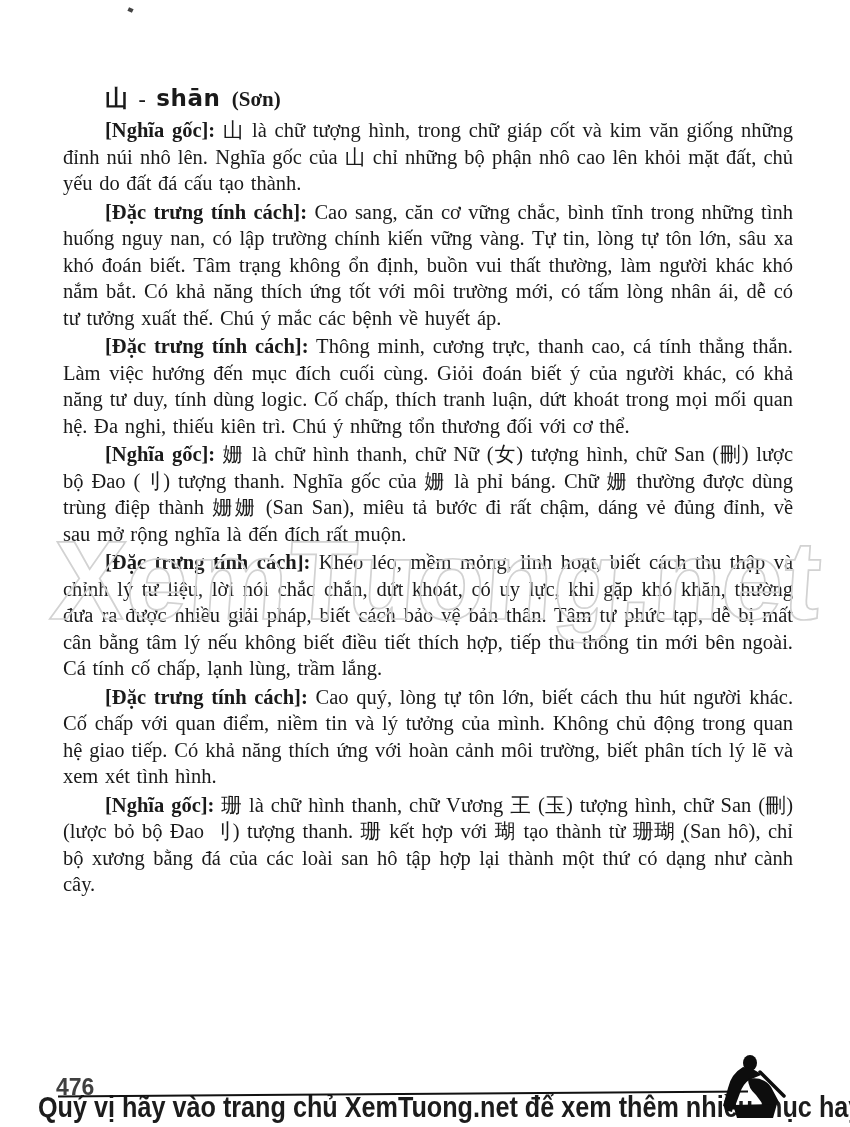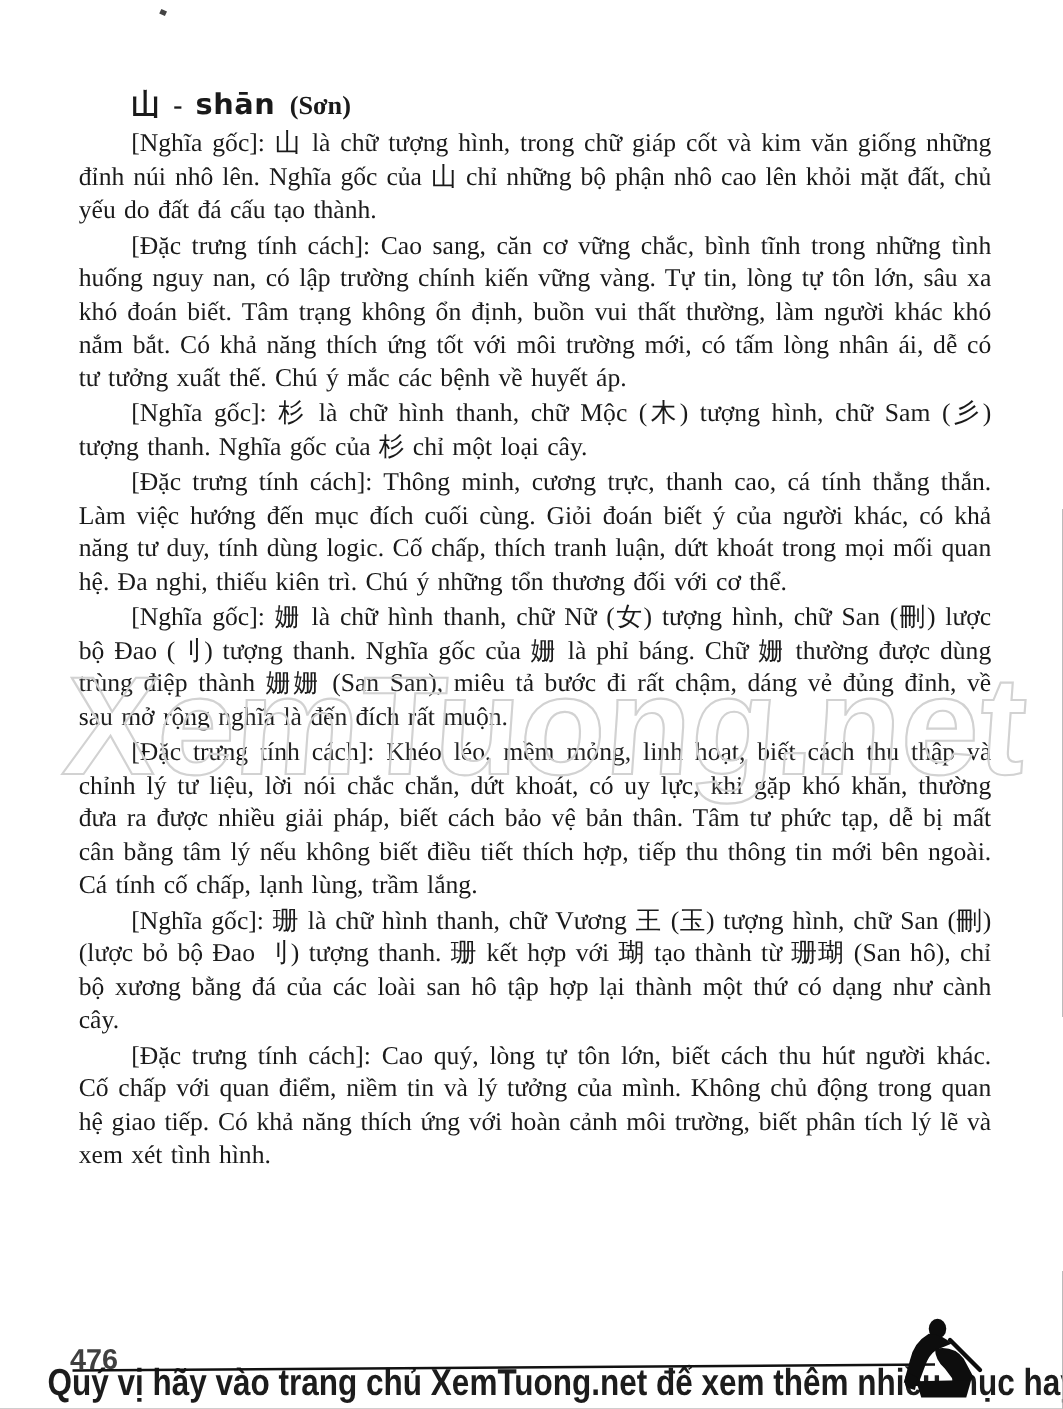--- a/index.html
+++ b/index.html
@@ -11,21 +11,21 @@
     font-family:"Liberation Serif","DejaVu Serif",serif;
     color:#1a1a1a;
   }
   .content{
     position:absolute;left:63px;top:64px;width:730px;
   }
   .heading{
     font-weight:bold;
     font-size:22px;
     line-height:30px;
-    margin:5px 0 3px 0;
+    margin:19px 0 3px 0;
     padding-left:42px;
   }
   .heading .hanzi{
     font-size:23px;
     font-family:"DejaVu Sans","Liberation Serif",serif;
   }
   .heading .sep{margin:0 5px;}
   .heading .pinyin{
     font-family:"DejaVu Sans","Liberation Sans",sans-serif;
     font-weight:bold;
@@ -39,21 +39,21 @@
     font-size:21px;
   }
   .para{
     font-size:20.5px;
     line-height:26.5px;
     text-align:justify;
     text-indent:42px;
     word-spacing:1.5px;
     margin:0 0 2px 0;
   }
-  .plabel{font-weight:normal;margin-top:28px;}
+  .plabel{font-weight:bold;margin-top:28px;}
   .watermark{
     position:absolute;
     left:56px;top:516px;
     width:740px;
     font-family:"Liberation Sans","DejaVu Sans",sans-serif;
     font-weight:bold;
     font-size:112px;
     letter-spacing:0px;
     white-space:nowrap;
     color:rgba(255,255,255,0.05);
@@ -122,48 +122,44 @@
         <span>山 là chữ tượng hình, trong chữ giáp cốt và kim văn giống những đỉnh núi nhô lên. Nghĩa gốc của 山 chỉ những bộ phận nhô cao lên khỏi mặt đất, chủ yếu do đất đá cấu tạo thành.</span>
       </p>
       <p class="para">
         <span class="plabel">[Đặc trưng tính cách]:</span>
         <span>Cao sang, căn cơ vững chắc, bình tĩnh trong những tình huống nguy nan, có lập trường chính kiến vững vàng. Tự tin, lòng tự tôn lớn, sâu xa khó đoán biết. Tâm trạng không ổn định, buồn vui thất thường, làm người khác khó nắm bắt. Có khả năng thích ứng tốt với môi trường mới, có tấm lòng nhân ái, dễ có tư tưởng xuất thế. Chú ý mắc các bệnh về huyết áp.</span>
       </p>
     </div>
 
     <div>
       <p class="para">
-        <span class="plabel">[Nghĩa gốc]:</span>
-        <span>杉 là chữ hình thanh, chữ Mộc (木) tượng hình, chữ Sam (彡) tượng thanh. Nghĩa gốc của 杉 chỉ một loại cây.</span>
-      </p>
-      <p class="para">
         <span class="plabel">[Đặc trưng tính cách]:</span>
         <span>Thông minh, cương trực, thanh cao, cá tính thẳng thắn. Làm việc hướng đến mục đích cuối cùng. Giỏi đoán biết ý của người khác, có khả năng tư duy, tính dùng logic. Cố chấp, thích tranh luận, dứt khoát trong mọi mối quan hệ. Đa nghi, thiếu kiên trì. Chú ý những tổn thương đối với cơ thể.</span>
       </p>
     </div>
 
     <div>
       <p class="para">
         <span class="plabel">[Nghĩa gốc]:</span>
         <span>姗 là chữ hình thanh, chữ Nữ (女) tượng hình, chữ San (刪) lược bộ Đao (刂) tượng thanh. Nghĩa gốc của 姗 là phỉ báng. Chữ 姗 thường được dùng trùng điệp thành 姗姗 (San San), miêu tả bước đi rất chậm, dáng vẻ đủng đỉnh, về sau mở rộng nghĩa là đến đích rất muộn.</span>
       </p>
       <p class="para">
         <span class="plabel">[Đặc trưng tính cách]:</span>
         <span>Khéo léo, mềm mỏng, linh hoạt, biết cách thu thập và chỉnh lý tư liệu, lời nói chắc chắn, dứt khoát, có uy lực, khi gặp khó khăn, thường đưa ra được nhiều giải pháp, biết cách bảo vệ bản thân. Tâm tư phức tạp, dễ bị mất cân bằng tâm lý nếu không biết điều tiết thích hợp, tiếp thu thông tin mới bên ngoài. Cá tính cố chấp, lạnh lùng, trầm lắng.</span>
       </p>
     </div>
 
     <div>
       <p class="para">
+        <span class="plabel">[Đặc trưng tính cách]:</span>
+        <span>Cao quý, lòng tự tôn lớn, biết cách thu hút người khác. Cố chấp với quan điểm, niềm tin và lý tưởng của mình. Không chủ động trong quan hệ giao tiếp. Có khả năng thích ứng với hoàn cảnh môi trường, biết phân tích lý lẽ và xem xét tình hình.</span>
+      </p>
+      <p class="para">
         <span class="plabel">[Nghĩa gốc]:</span>
         <span>珊 là chữ hình thanh, chữ Vương 王 (玉) tượng hình, chữ San (刪) (lược bỏ bộ Đao 刂) tượng thanh. 珊 kết hợp với 瑚 tạo thành từ 珊瑚 (San hô), chỉ bộ xương bằng đá của các loài san hô tập hợp lại thành một thứ có dạng như cành cây.</span>
-      </p>
-      <p class="para">
-        <span class="plabel">[Đặc trưng tính cách]:</span>
-        <span>Cao quý, lòng tự tôn lớn, biết cách thu hút người khác. Cố chấp với quan điểm, niềm tin và lý tưởng của mình. Không chủ động trong quan hệ giao tiếp. Có khả năng thích ứng với hoàn cảnh môi trường, biết phân tích lý lẽ và xem xét tình hình.</span>
       </p>
     </div>
 
   </div>
 
   <div class="speck speck-mid"></div>
 
   <div class="watermark">XemTuong.net</div>
 
   <div class="footer-text">Quý vị hãy vào trang chủ XemTuong.net để xem thêm nhiều mục hay khác</div>

